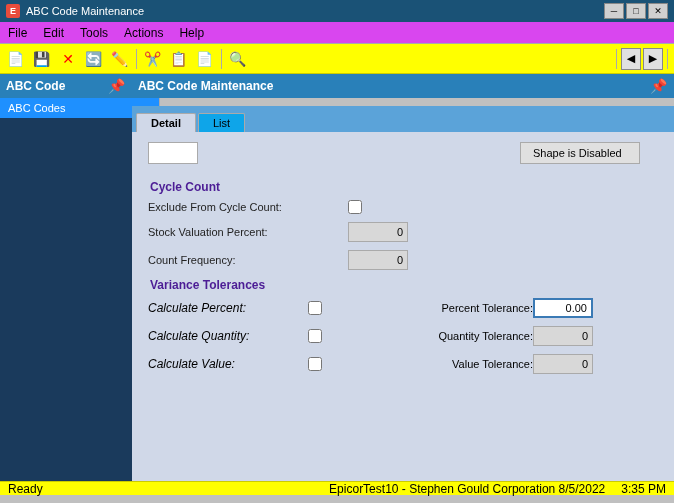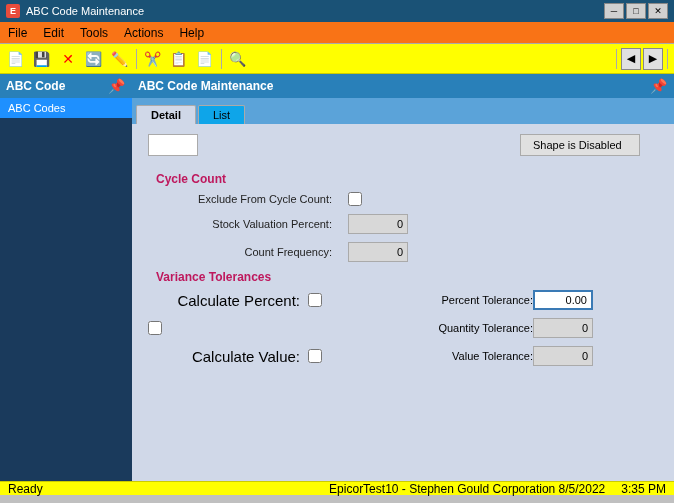--- a/index.html
+++ b/index.html
@@ -18,21 +18,21 @@
     .title-bar-icon { width: 14px; height: 14px; background: #e74c3c; border-radius: 2px; display: flex; align-items: center; justify-content: center; }
     .title-bar-title { flex: 1; font-size: 11px; }
     .title-bar-controls { display: flex; gap: 2px; }
     .title-bar-btn {
       width: 20px; height: 16px; background: #d0d0d0; border: 1px solid #888;
       display: flex; align-items: center; justify-content: center; font-size: 9px; cursor: pointer; color: #000;
     }
 
     
     .menu-bar {
-      background: #f97316;
+      background: #d946ef;
       height: 22px;
       display: flex;
       align-items: center;
       border-bottom: 1px solid #aaa;
     }
     .menu-item {
       padding: 2px 8px;
       cursor: pointer;
       height: 100%;
       display: flex;
@@ -95,20 +95,21 @@
       font-size: 11px;
     }
 
     
     .tabs {
       display: flex;
       background: #5ba3d9;
       height: 26px;
       align-items: flex-end;
       padding: 0 4px;
+      margin-top: 8px;
     }
     .tab {
       padding: 3px 14px;
       background: #0ea5e9;
       border: 1px solid #aaa;
       border-bottom: none;
       cursor: pointer;
       font-size: 11px;
       margin-right: 2px;
       border-radius: 2px 2px 0 0;
@@ -149,42 +150,43 @@
       font-size: 11px;
       min-width: 120px;
       text-align: left;
       margin-left: auto;
     }
 
     
     .section-header {
       font-weight: bold;
       font-size: 12px;
-      margin: 8px 0 6px 8px;
-      color: #be185d;
+      margin: 8px 0 6px 2px;
+      color: #4c1d95;
     }
 
     
     .form-row {
       display: flex;
       align-items: center;
       margin-bottom: 8px;
     }
     .form-label {
-      text-align: right;
+      text-align: left;
       min-width: 200px;
       padding-right: 16px;
       font-size: 11px;
       color: #222;
     }
     .form-label-left {
-      text-align: right;
+      text-align: left;
       min-width: 160px;
       padding-right: 8px;
-      font-size: 15px;
+      font-size: 12px;
+      font-style: italic;
     }
     .form-label-right {
       text-align: right;
       min-width: 130px;
       padding-right: 0;
       font-size: 11px;
     }
     .input-num {
       width: 60px; height: 20px; border: 1px solid #aaa; background: #d8d8d8;
       text-align: right; padding: 2px 4px; font-size: 11px;
@@ -331,20 +333,21 @@
           <input type="checkbox" class="checkbox-input" style="">
         </div>
         <div class="var-right">
           <span class="form-label-right">Percent Tolerance:</span>
           <input type="text" class="input-num-white" value="0.00" style="">
         </div>
       </div>
 
       <div class="variance-row">
         <div class="var-left">
+          <span class="form-label-left">Calculate Quantity:</span>
           <input type="checkbox" class="checkbox-input" style="">
         </div>
         <div class="var-right">
           <span class="form-label-right">Quantity Tolerance:</span>
           <input type="text" class="input-num" value="0" style="">
         </div>
       </div>
 
       <div class="variance-row">
         <div class="var-left">

